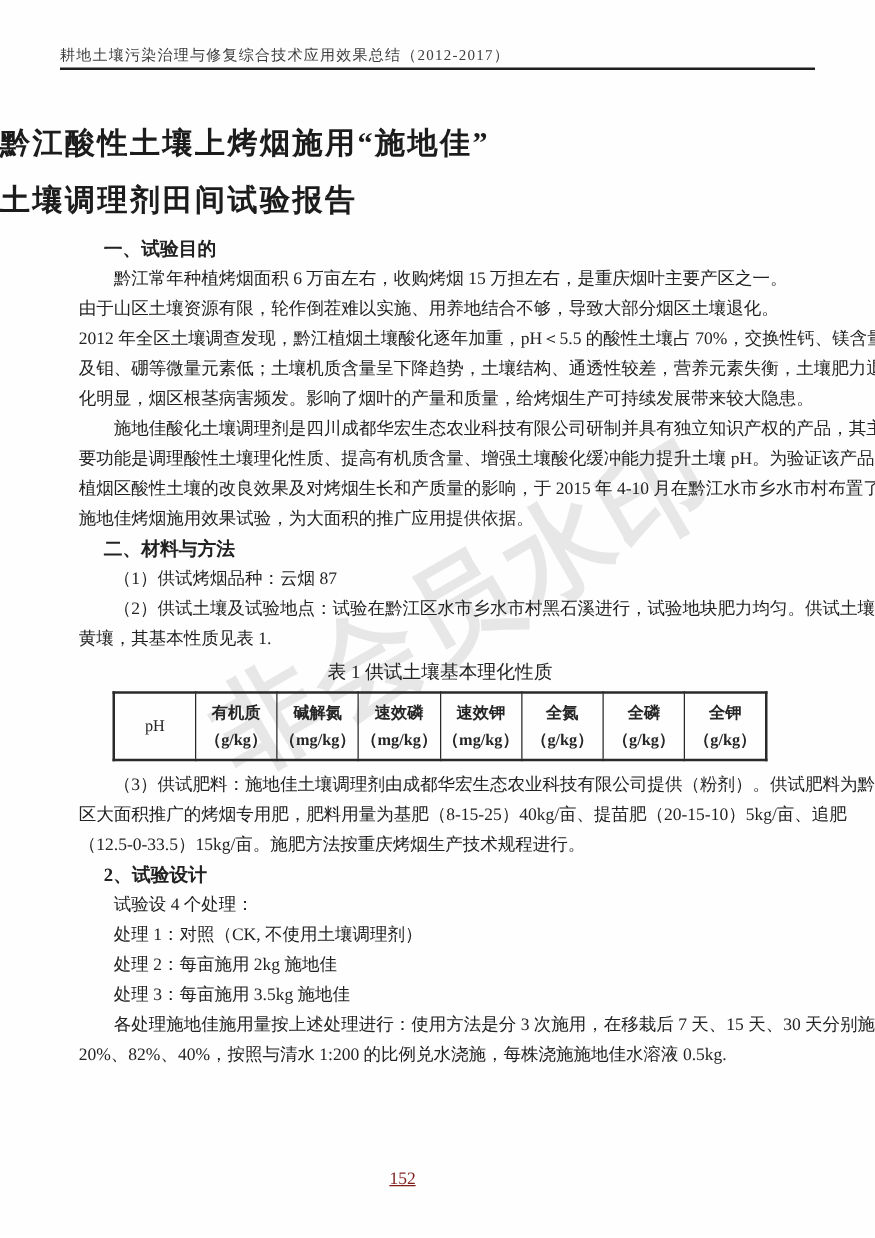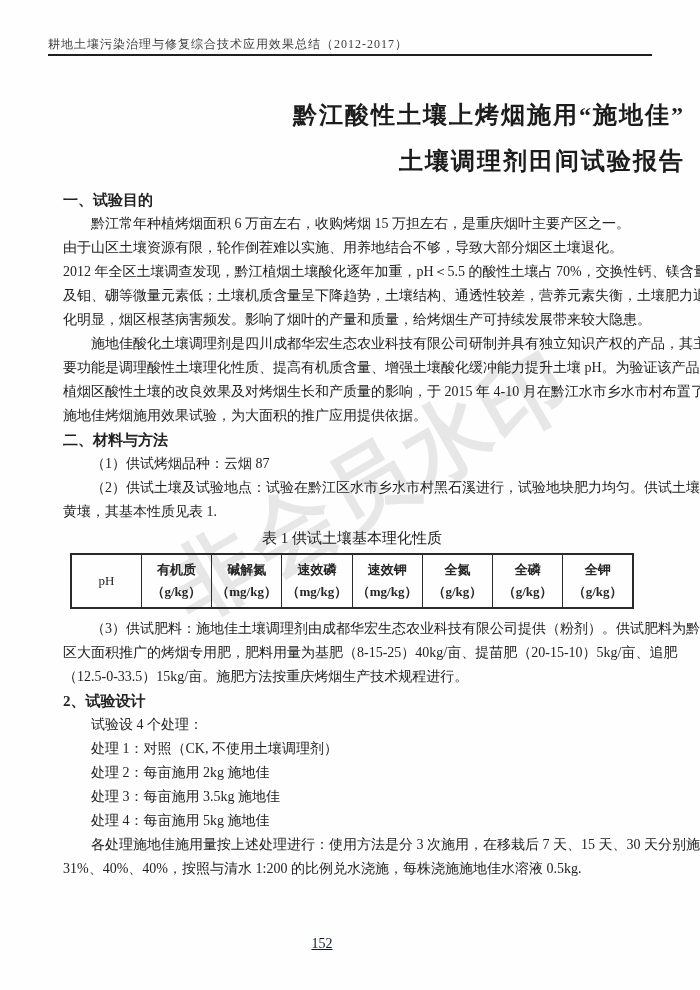--- a/index.html
+++ b/index.html
@@ -11,38 +11,38 @@
   .running-header{
     position:absolute;top:36px;left:48px;width:604px;
     font-size:12px;color:#3c3c3c;letter-spacing:1px;
   }
   .header-rule{
     position:absolute;top:54px;left:48px;width:604px;height:0;
     border-top:2px solid #1f1f1f;
   }
   
   .doc-title{
-    position:absolute;top:92px;left:0;width:685px;text-align:right;
+    position:absolute;top:92px;left:0;width:685px;text-align:left;
     font-weight:bold;font-size:24px;line-height:46px;color:#1c1c1c;
     font-family:"Liberation Serif","DejaVu Serif",serif;letter-spacing:2px;
   }
   
   .content{
     position:absolute;left:63px;top:188px;width:578px;
     font-size:14px;line-height:24px;color:#222222;
   }
   .line{height:24px;white-space:nowrap;overflow:visible;}
   .indent{text-indent:28px;}
-  .h-bold{font-weight:bold;font-size:15px;}
+  .h-bold{font-weight:bold;font-size:15px;margin-left:20px;}
   
   .table-caption{
     height:24px;text-align:center;font-weight:normal;font-size:15px;margin-top:2px;
   }
   table.soil{
-    border-collapse:collapse;margin:3px auto 4px auto;width:564px;
+    border-collapse:collapse;margin:3px auto 4px auto;width:524px;
     border:2px solid #2a2a2a;table-layout:fixed;
   }
   table.soil td{
     border:1px solid #2a2a2a;text-align:center;vertical-align:middle;
     font-size:13px;color:#262626;padding:0;
   }
   table.soil .hdr{height:52px;}
   table.soil .val{height:28px;}
   .cell-two-line span{display:block;line-height:22px;font-weight:bold;}
   .after-table{margin-top:8px;}
@@ -51,21 +51,21 @@
     position:absolute;left:178px;top:538px;
     font-size:86px;font-weight:bold;letter-spacing:3px;white-space:nowrap;
     color:#d6d6d6;opacity:0.55;
     transform:rotate(-30deg);transform-origin:0 50%;
     font-family:"Liberation Sans","DejaVu Sans",sans-serif;
     pointer-events:none;
   }
   
   .page-number{
     position:absolute;top:936px;left:0;width:644px;text-align:center;
-    font-size:14px;color:#0f172a;text-decoration:underline;
+    font-size:14px;color:#7f1d1d;text-decoration:underline;
   }
 </style>
 </head>
 <body>
 
 <div class="page">
 
   <div class="watermark">非会员水印</div>
 
   <div class="running-header">耕地土壤污染治理与修复综合技术应用效果总结（2012-2017）</div>
@@ -141,22 +141,21 @@
     <div class="line indent after-table">（3）供试肥料：施地佳土壤调理剂由成都华宏生态农业科技有限公司提供（粉剂）。供试肥料为黔江</div>
     <div class="line">区大面积推广的烤烟专用肥，肥料用量为基肥（8-15-25）40kg/亩、提苗肥（20-15-10）5kg/亩、追肥</div>
     <div class="line">（12.5-0-33.5）15kg/亩。施肥方法按重庆烤烟生产技术规程进行。</div>
 
     <div class="line h-bold">2、试验设计</div>
 
     <div class="line indent">试验设 4 个处理：</div>
     <div class="line indent">处理 1：对照（CK, 不使用土壤调理剂）</div>
     <div class="line indent">处理 2：每亩施用 2kg 施地佳</div>
     <div class="line indent">处理 3：每亩施用 3.5kg 施地佳</div>
-    <div class="line indent">处理 4：每亩施用 5kg 施地佳</div>
 
     <div class="line indent">各处理施地佳施用量按上述处理进行：使用方法是分 3 次施用，在移栽后 7 天、15 天、30 天分别施</div>
-    <div class="line">31%、40%、40%，按照与清水 1:200 的比例兑水浇施，每株浇施施地佳水溶液 0.5kg.</div>
+    <div class="line">20%、82%、40%，按照与清水 1:200 的比例兑水浇施，每株浇施施地佳水溶液 0.5kg.</div>
 
   </div>
 
   <div class="page-number">152</div>
 
 </div>
 
 </body></html>

